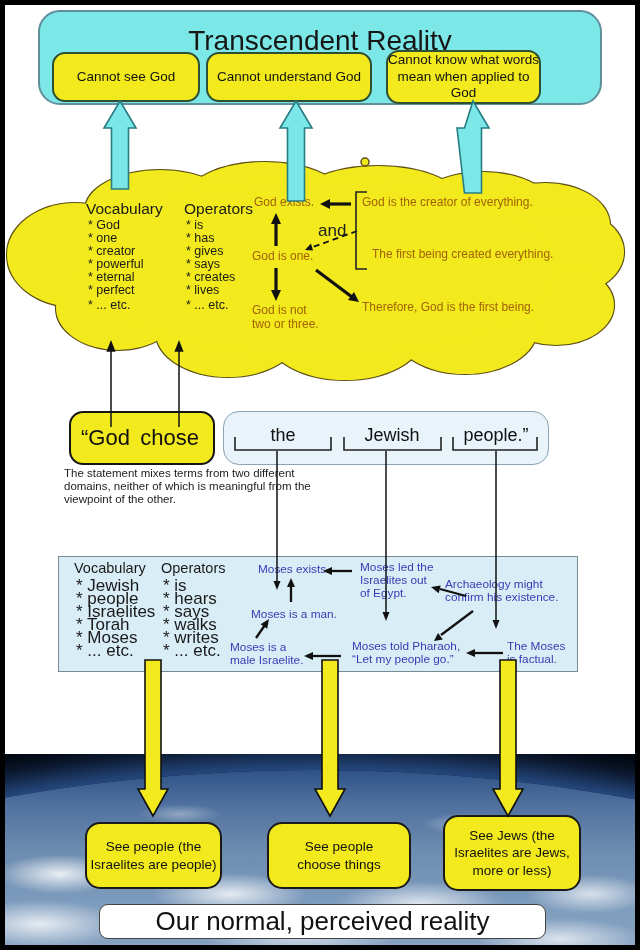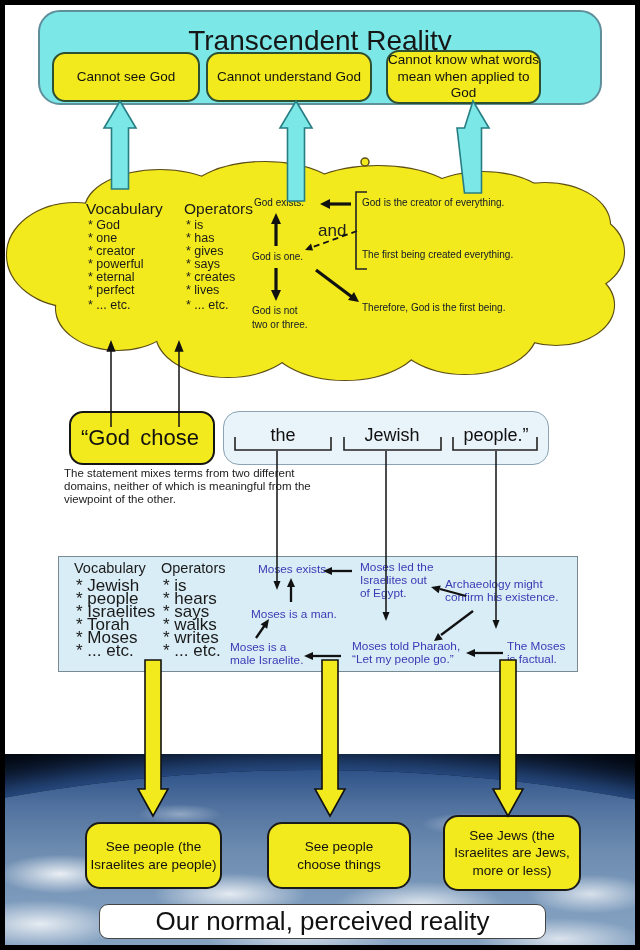--- a/index.html
+++ b/index.html
@@ -13,21 +13,21 @@
   .sky-box{left:38px;top:10px;width:564px;height:95px;background:#7CE7E7;
            border:2.5px solid #5F8F9B;border-radius:22px;z-index:3;box-sizing:border-box;}
   .title{left:38px;top:11px;width:564px;text-align:center;font-size:28px;color:#161616;z-index:4;margin-top:14px;}
   .limit-box{background:#F2EA1C;border:2.2px solid #2F4F33;border-radius:13px;z-index:4;
              display:flex;align-items:center;justify-content:center;text-align:center;
              font-size:13.5px;line-height:1.22;color:#111;box-sizing:border-box;}
 
   
   .cl-h{font-size:15.5px;color:#1a1a1a;z-index:4;}
   .cl-li{font-size:12.5px;line-height:13.2px;color:#1a1a1a;z-index:4;}
-  .cl-st{font-size:10px;line-height:13.5px;color:#0f172a;z-index:4;}
+  .cl-st{font-size:12px;line-height:13.5px;color:#a16207;z-index:4;}
   .and{font-size:17px;color:#222;z-index:4;}
 
   
   .god-chose{left:69px;top:411px;width:146px;height:54px;background:#F2EA1C;
              border:2.5px solid #151515;border-radius:14px;z-index:3;box-sizing:border-box;
              display:flex;align-items:center;justify-content:space-between;
              padding:0 14px 0 10px;font-size:22px;color:#111;}
   .words-box{left:223px;top:411px;width:326px;height:54px;background:#E9F3FA;
              border:1.5px solid #8BA3B2;border-radius:16px;z-index:3;box-sizing:border-box;}
   .word{top:425px;transform:translateX(-50%);font-size:18px;color:#111;z-index:4;}
@@ -134,21 +134,21 @@
   <div class="abs cl-li" style="left:186px;top:258px;">* says</div>
   <div class="abs cl-li" style="left:186px;top:271px;">* creates</div>
   <div class="abs cl-li" style="left:186px;top:284px;">* lives</div>
   <div class="abs cl-li" style="left:186px;top:299px;">* ... etc.</div>
   <div class="abs cl-st" style="left:254px;top:196px;">God exists.</div>
   <div class="abs cl-st" style="left:252px;top:250px;">God is one.</div>
   <div class="abs cl-st pre" style="left:252px;top:304px;">God is not
 two or three.</div>
   <div class="abs and" style="left:318px;top:221px;">and</div>
   <div class="abs cl-st" style="left:362px;top:196px;">God is the creator of everything.</div>
-  <div class="abs cl-st" style="left:362px;top:248px;">The first being created everything.</div>
+  <div class="abs cl-st" style="left:372px;top:248px;">The first being created everything.</div>
   <div class="abs cl-st" style="left:362px;top:301px;">Therefore, God is the first being.</div>
 
   <div class="abs god-chose">
     <span>“God</span>
     <span>chose</span>
   </div>
   <div class="abs words-box"></div>
   <span class="abs word" style="left:283px;">the</span>
   <span class="abs word" style="left:392px;">Jewish</span>
   <span class="abs word" style="left:496px;">people.”</span>

